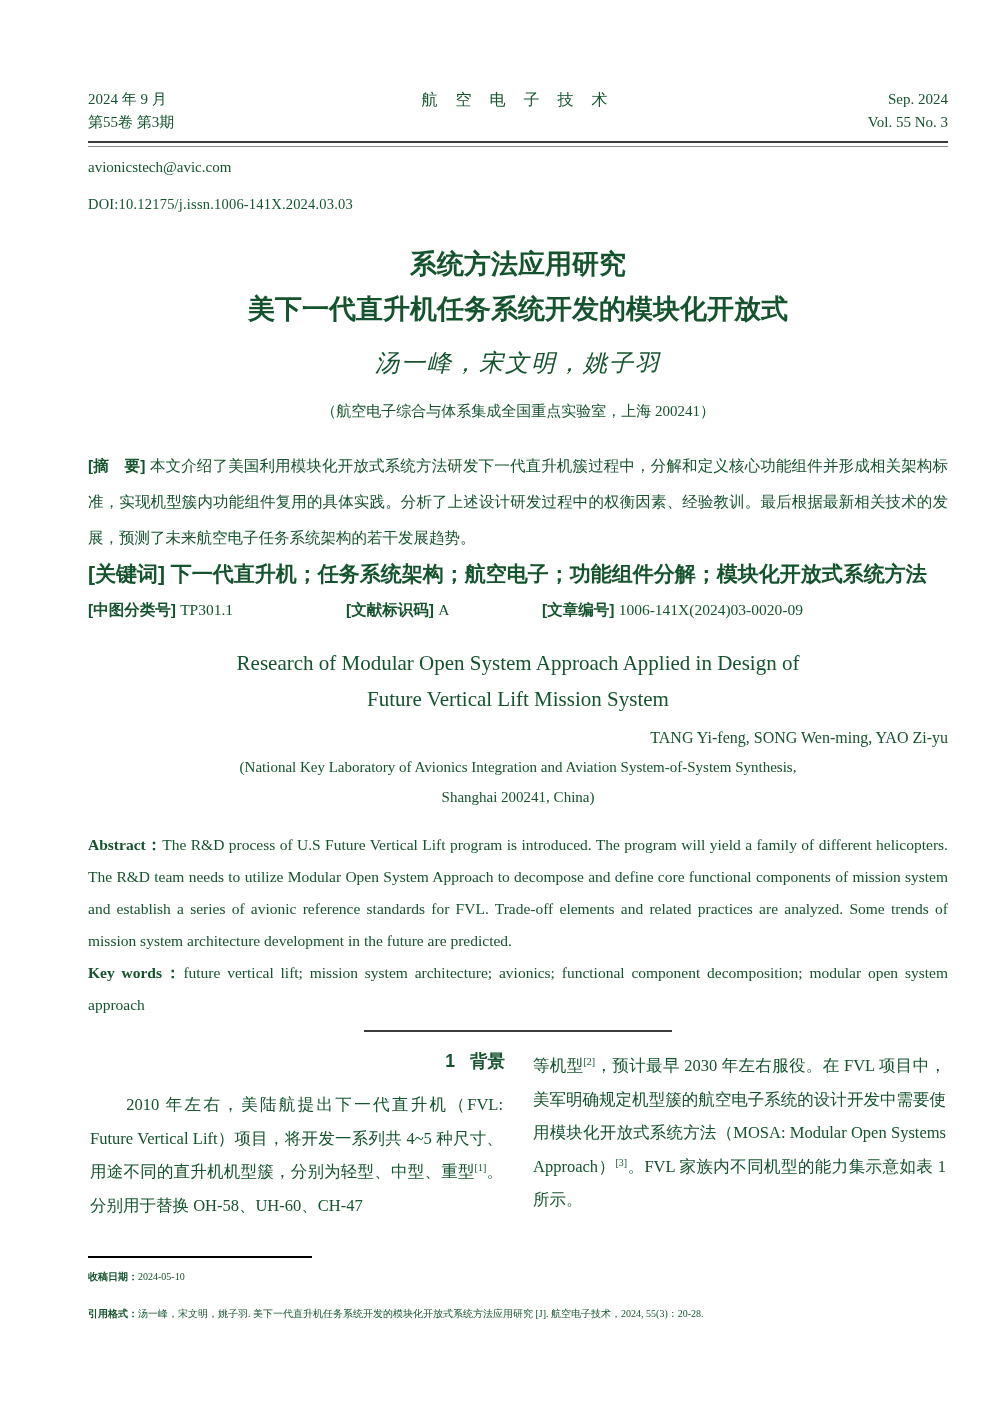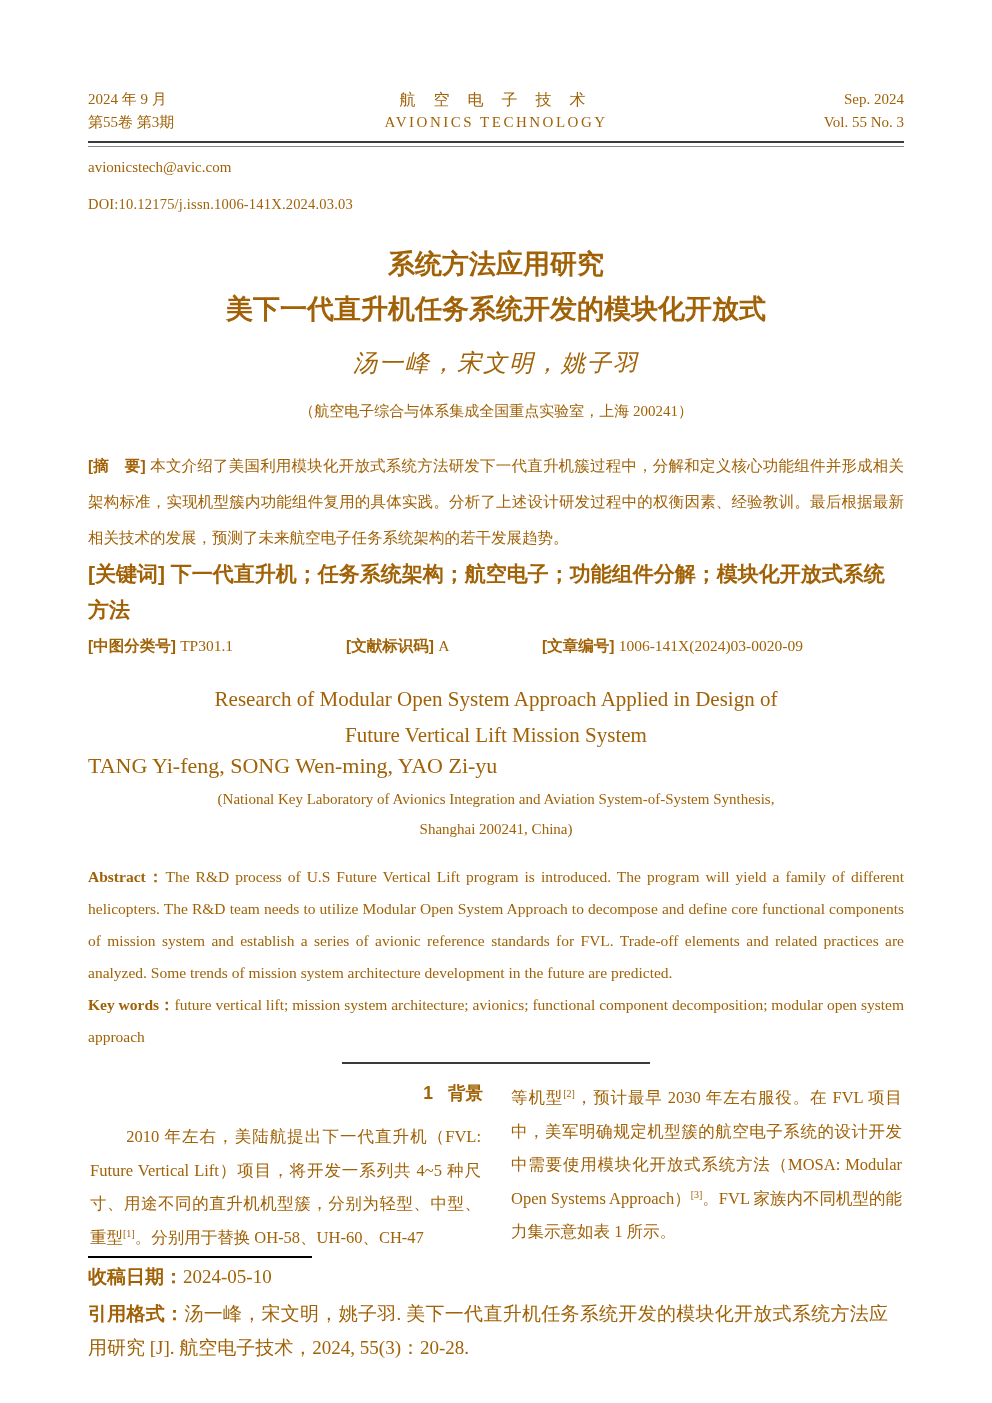--- a/index.html
+++ b/index.html
@@ -1,23 +1,23 @@
 <!DOCTYPE html>
 <html><head>
 <meta charset="utf-8">
 <style>
   html,body { margin:0; padding:0; background:#ffffff; }
   .page {
     position:relative;
     width:992px; height:1403px;
     background:#ffffff;
-    color:#a16207;
+    color:#14532d;
     font-family:"Liberation Serif","DejaVu Serif",serif;
     box-sizing:border-box;
-    padding:88px 88px 0 88px;
+    padding:88px 44px 0 88px;
     overflow:hidden;
   }
   
   .jhdr { display:flex; justify-content:space-between; align-items:flex-start; }
   .jhdr .col { line-height:23px; font-size:15px; white-space:nowrap; }
   .jhdr .left  { text-align:left;  width:220px; }
   .jhdr .mid   { text-align:center; flex:1; }
   .jhdr .right { text-align:right; width:220px; }
   .journal-cn { letter-spacing:7px; font-size:16px; }
   .journal-en { letter-spacing:2.5px; font-size:15px; }
@@ -30,53 +30,52 @@
   .affil-zh { margin-top:23px; text-align:center; font-size:15px; }
   .abs-zh { margin-top:27px; font-size:15.5px; line-height:36px; text-align:justify; }
   .zh-lbl { font-family:"Liberation Sans","DejaVu Sans",sans-serif; font-weight:bold; font-style:normal; }
   .kw-zh  { font-size:21px; line-height:36px; font-family:"Liberation Sans","DejaVu Sans",sans-serif; font-weight:600; }
   .cls-line { font-size:15.5px; line-height:36px; display:flex; }
   .cls-line .seg1 { width:258px; }
   .cls-line .seg2 { width:196px; }
   .cls-line .seg3 { flex:1; }
   
   .title-en { margin-top:17px; text-align:center; font-size:21px; line-height:36px; font-weight:normal; }
-  .authors-en { margin-top:0; text-align:left; font-size:22px; }
+  .authors-en { margin-top:12px; text-align:right; font-size:16px; }
   .affil-en { margin-top:5px; text-align:center; font-size:15px; line-height:30px; }
   .abs-en { margin-top:17px; font-size:15.5px; line-height:32px; text-align:justify; }
   .kw-en  { font-size:15.5px; line-height:32px; text-align:justify; }
   .en-lbl { font-weight:bold; }
   .mid-rule { width:308px; margin:9px auto 0 auto; border-top:2px solid #3a3a3a; }
   
   .two-col { margin-top:15px; display:flex; gap:26px; min-height:178px; }
   .two-col .col { flex:1; min-width:0; }
   .sec-h { font-family:"Liberation Sans","DejaVu Sans",sans-serif; font-weight:bold; font-size:17.5px; line-height:28px;text-align:right; }
   .sec-h .num { margin-right:15px; }
   .two-col p { margin:2px; font-size:16.5px; line-height:33.5px; text-align:justify; }
   .two-col .left-p { margin-top:13px; text-indent:2.2em; }
   sup { font-size:10px; line-height:0; }
   
   .footnote { position:absolute; left:88px; right:88px; top:1256px; }
   .foot-rule { width:224px; border-top:2px solid #000; }
-  .footnote p { margin:2px 16px 0 0; font-size:19px; line-height:34.5px; text-align:justify; }
+  .footnote p { margin:2px 16px 0 0; font-size:10px; line-height:34.5px; text-align:justify; }
   .foot-lbl { font-family:"Liberation Sans","DejaVu Sans",sans-serif; font-weight:bold; }
 </style>
 </head>
 <body>
 
 <div class="page">
 
   <div class="jhdr">
     <div class="col left">
       <div>2024 年 9 月</div>
       <div>第55卷 第3期</div>
     </div>
     <div class="col mid">
       <div class="journal-cn">航 空 电 子 技 术</div>
-      <div class="journal-en">AVIONICS TECHNOLOGY</div>
     </div>
     <div class="col right">
       <div>Sep. 2024</div>
       <div>Vol. 55 No. 3</div>
     </div>
   </div>
 
   <div class="double-rule"></div>
 
   <div class="email">avionicstech@avic.com</div>

